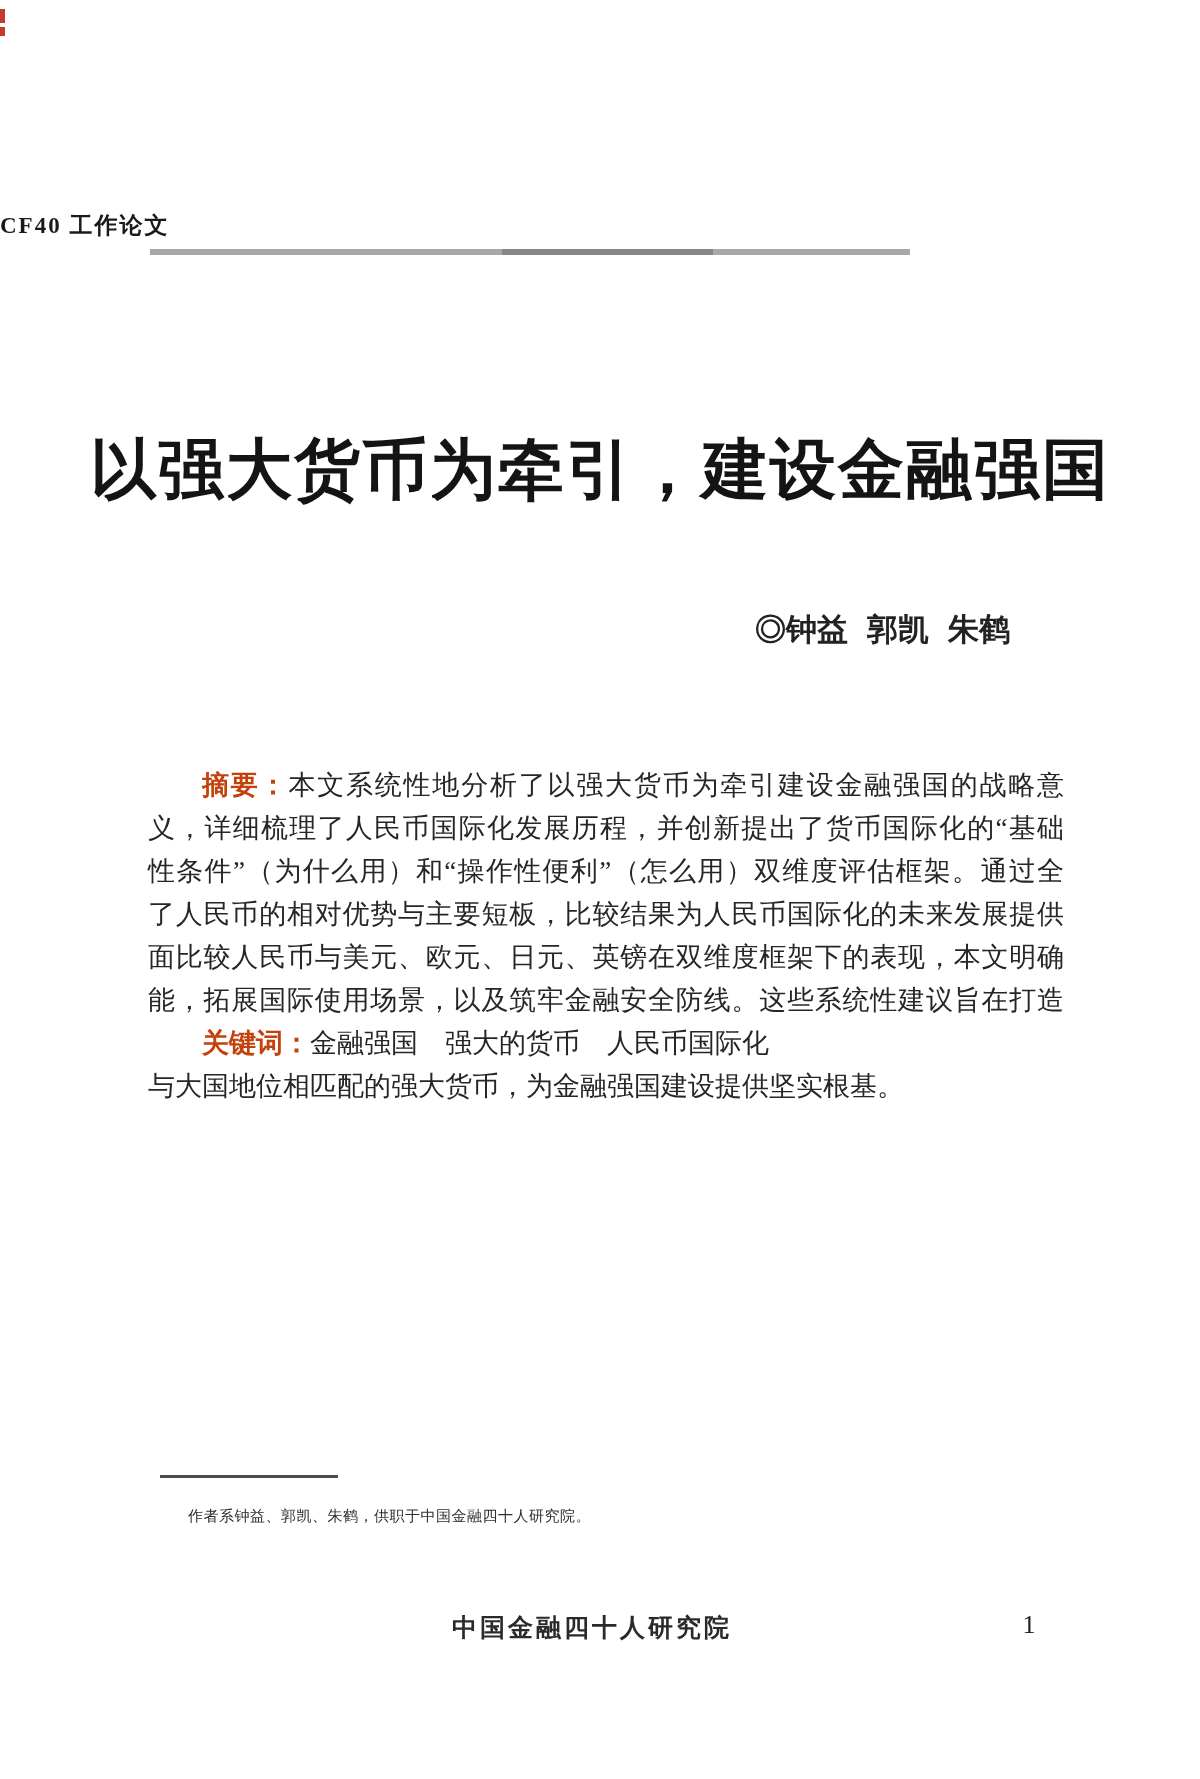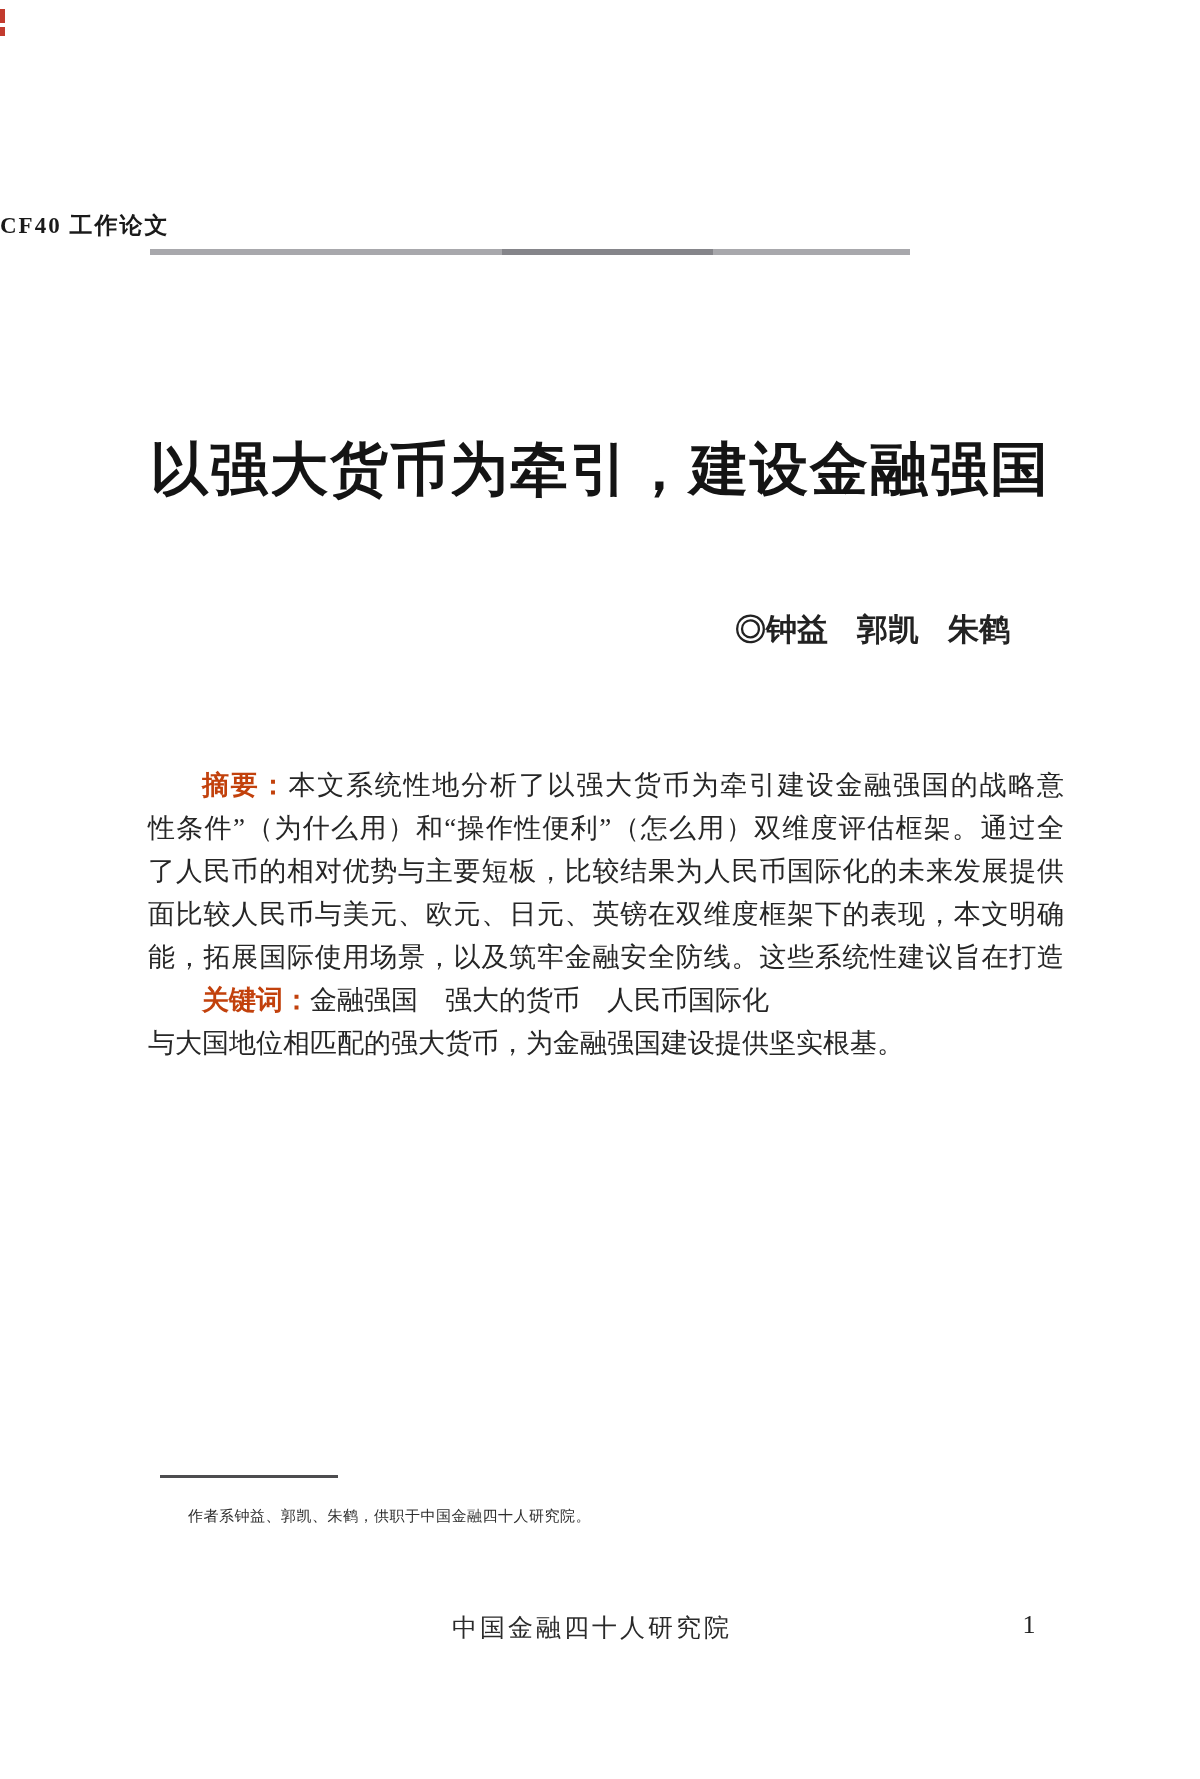--- a/index.html
+++ b/index.html
@@ -33,38 +33,38 @@
   .header-bar-dark{
     position:absolute;top:0;left:352px;width:211px;height:6px;
     background:#85858a;
   }
 
   
   .doc-title{
     position:absolute;top:432px;left:0;width:1200px;
     margin:0;
     text-align:center;
-    font-size:58px;line-height:76px;
+    font-size:66px;line-height:76px;
     font-weight:700;
     letter-spacing:2px;
     color:#141414;
     font-family:"Liberation Serif", serif;
   }
 
   
   .authors{
     position:absolute;top:609px;right:190px;
     display:flex;align-items:baseline;
     font-family:"Liberation Sans", sans-serif;
     font-weight:700;
     font-size:31px;line-height:42px;
     color:#222;
     white-space:nowrap;
   }
-  .authors .gap{margin-left:29px;}
+  .authors .gap{margin-left:19px;}
 
   
   .abstract{
     position:absolute;top:764px;left:148px;width:916px;
     font-size:27px;
     color:#262626;
   }
   .abs-line{
     height:43px;line-height:43px;
     white-space:nowrap;
@@ -94,20 +94,21 @@
     white-space:nowrap;
   }
 
   
   .footer-org{
     position:absolute;top:1612px;left:0;width:1184px;
     text-align:center;
     font-size:25px;line-height:32px;
     letter-spacing:3px;
     color:#2a2a2a;
+    font-weight:bold;
   }
   .page-number{
     position:absolute;top:1608px;left:1014px;width:30px;
     text-align:center;
     font-size:26px;line-height:34px;
     color:#222;
   }
 </style>
 </head>
 <body>
@@ -127,20 +128,21 @@
 
   <div class="authors">
     <span>◎</span>
       <span>钟益</span>
     <span class="gap">郭凯</span>
     <span class="gap">朱鹤</span>
   </div>
 
   <div class="abstract">
     <div class="abs-line first"><span class="inline-label">摘要：</span><span>本文系统性地分析了以强大货币为牵引建设金融强国的战略意</span></div>
+    <div class="abs-line">义，详细梳理了人民币国际化发展历程，并创新提出了货币国际化的“基础</div>
     <div class="abs-line">性条件”（为什么用）和“操作性便利”（怎么用）双维度评估框架。通过全</div>
     <div class="abs-line">了人民币的相对优势与主要短板，比较结果为人民币国际化的未来发展提供</div>
     <div class="abs-line">面比较人民币与美元、欧元、日元、英镑在双维度框架下的表现，本文明确</div>
     <div class="abs-line">能，拓展国际使用场景，以及筑牢金融安全防线。这些系统性建议旨在打造</div>
     <div class="abs-line short first"><span class="inline-label">关键词：</span><span>金融强国　强大的货币　人民币国际化</span></div>
     <div class="abs-line short">与大国地位相匹配的强大货币，为金融强国建设提供坚实根基。</div>
   </div>
 
   <div class="footnote-rule"></div>
   <div class="footnote-text">作者系钟益、郭凯、朱鹤，供职于中国金融四十人研究院。</div>

